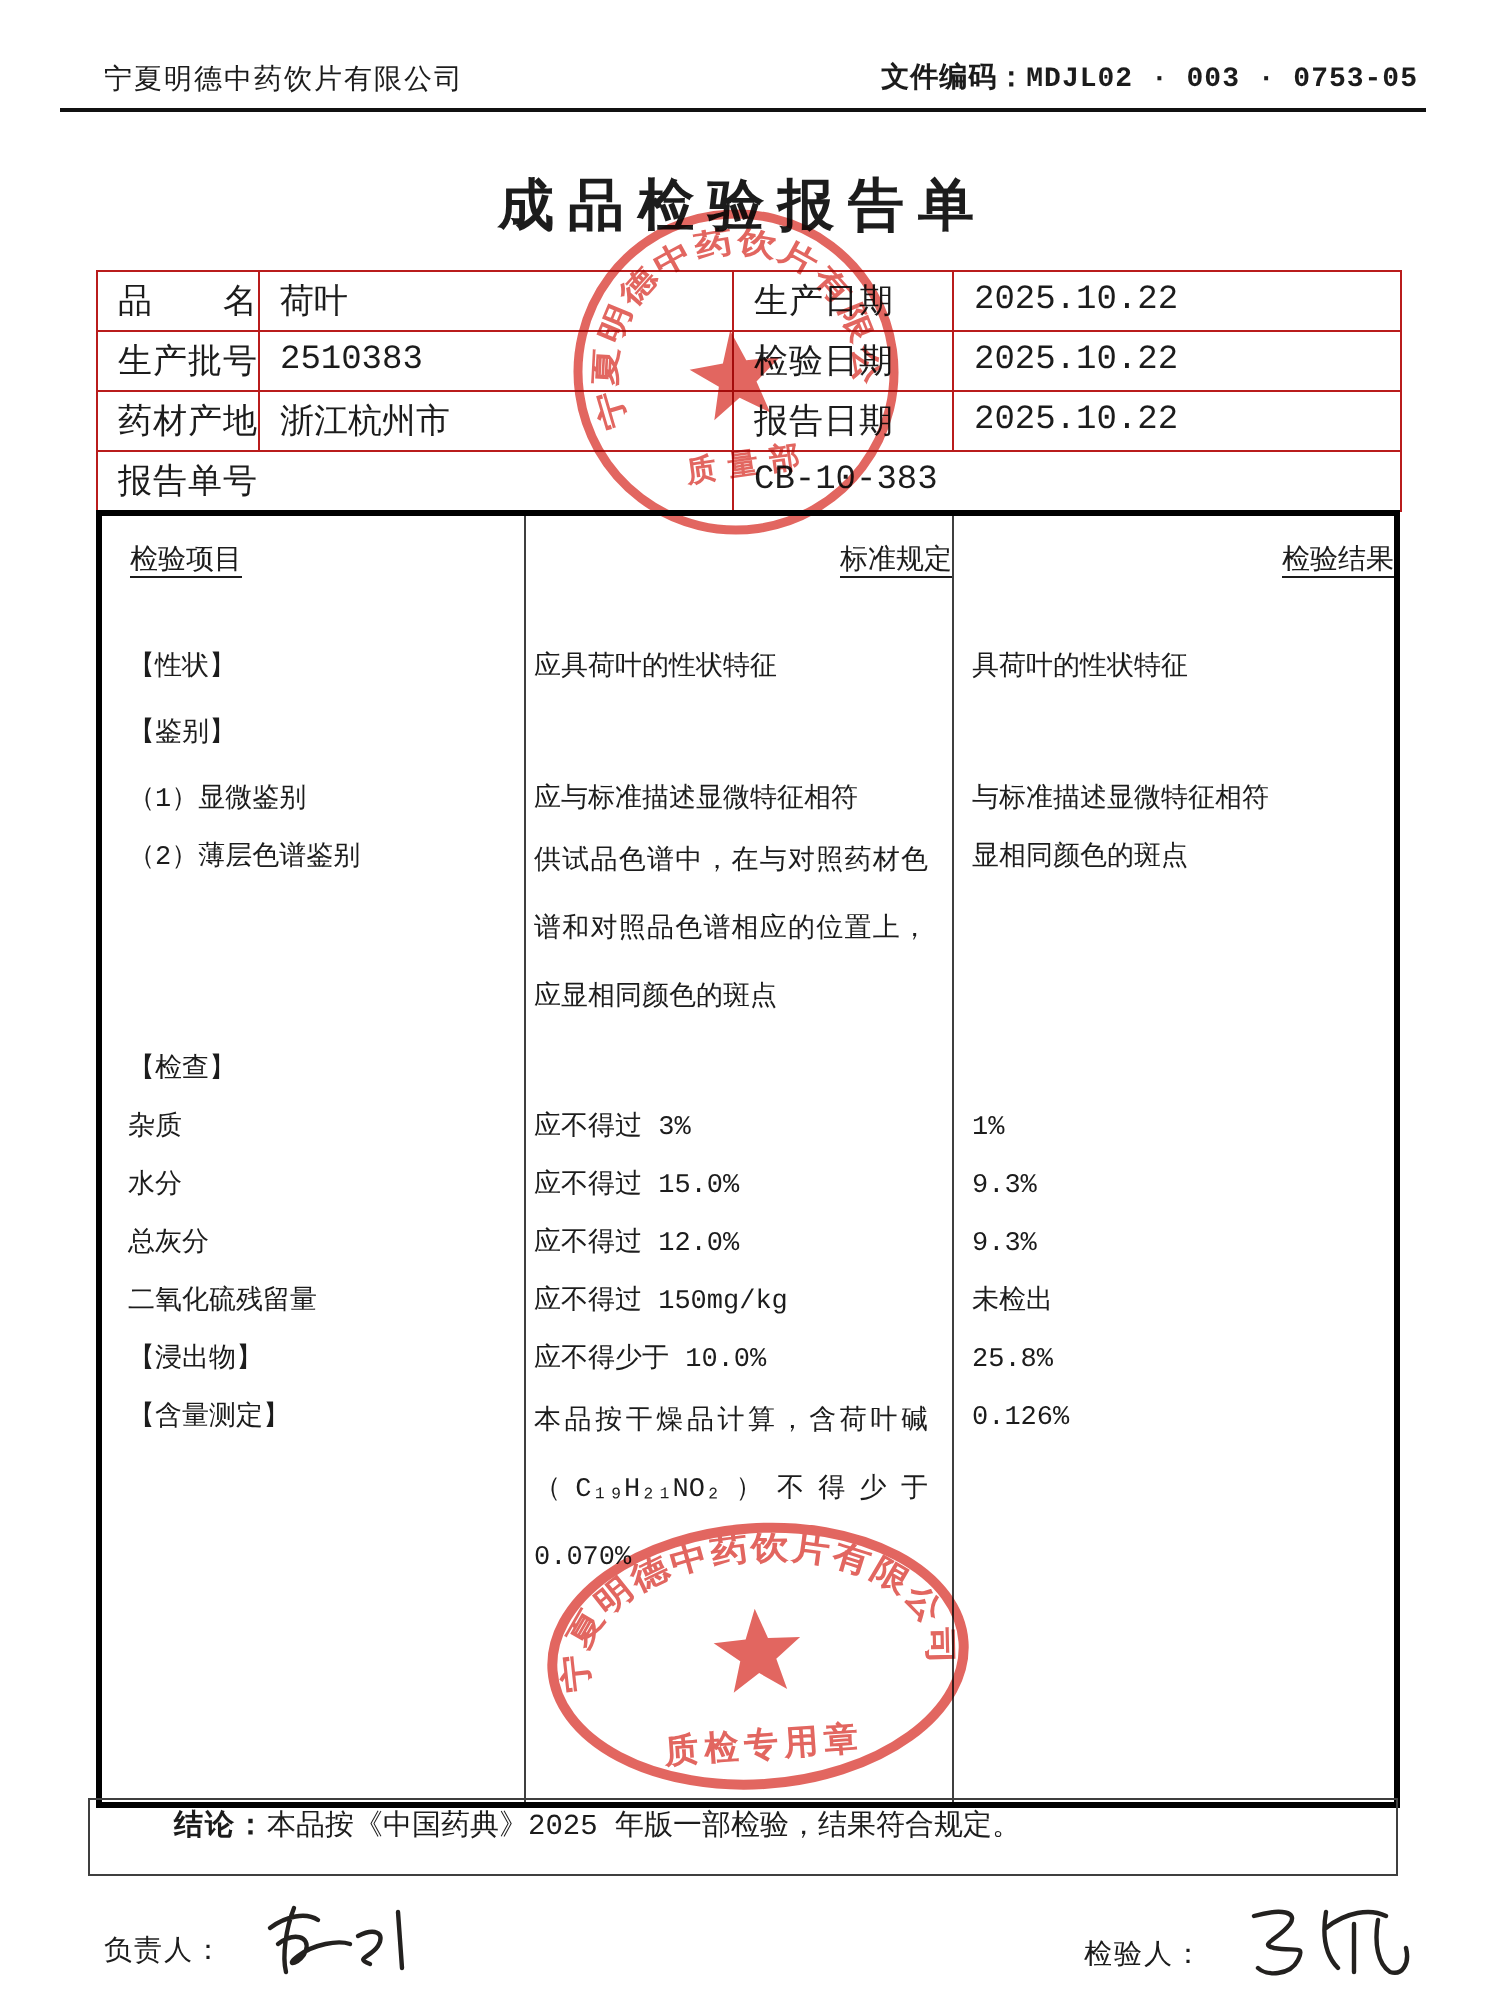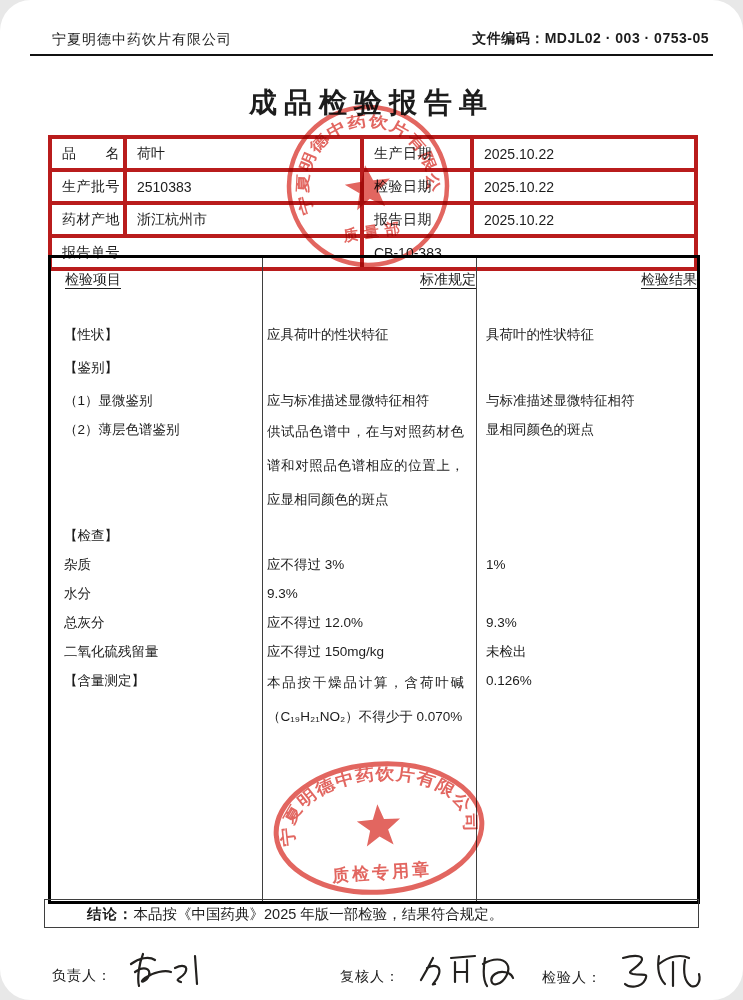--- a/index.html
+++ b/index.html
@@ -1,30 +1,30 @@
 <!DOCTYPE html>
 <html><head>
 <meta charset="utf-8">
 <style>
   html,body{margin:0;padding:0;background:#e8e8e8;}
   .page{
     position:relative;width:743px;height:1000px;background:#ffffff;
-    font-family:Liberation Sans, sans-serif;color:#1c1c1c;
-    overflow:hidden;margin:0 auto;border-radius:31px;
+    font-family:Liberation Mono, monospace;color:#1c1c1c;
+    overflow:hidden;margin:0 auto;
   }
   
   .hdr-company{position:absolute;left:52px;top:31px;font-size:14px;letter-spacing:1px;}
   .hdr-code{position:absolute;right:34px;top:30px;font-size:14px;font-weight:bold;letter-spacing:.5px;}
   .hdr-rule{position:absolute;left:30px;top:54px;width:683px;height:2px;background:#111;}
   
   .title{position:absolute;left:0;top:84px;width:100%;text-align:center;
          font-size:28px;font-weight:bold;letter-spacing:7px;}
   
   table.info{position:absolute;left:48px;top:135px;border-collapse:collapse;table-layout:fixed;}
-  table.info td{border:4px solid #b91c1c;height:29px;font-size:14px;padding:0 0 0 10px;
+  table.info td{border:1px solid #b91c1c;height:29px;font-size:17px;padding:0 0 0 10px;
                 overflow:hidden;white-space:nowrap;}
   table.info td.lbl{letter-spacing:.5px;}
   
   .insp{position:absolute;left:48px;top:255px;width:646px;height:643px;border:3px solid #000000;}
   .insp .vline{position:absolute;top:0;bottom:0;width:1px;background:#3f3f3f;}
   .vline.v1{left:211px;} .vline.v2{left:425px;}
   .insp-head{display:grid;grid-template-columns:211px 214px 221px;padding-top:13px;height:33px;}
   .insp-head span{font-size:14px;text-decoration:underline;text-underline-offset:4px;}
   .insp-head .c1{padding-left:14px;} .insp-head .c2,.insp-head .c3{text-align:right;}
   .irow{display:grid;grid-template-columns:211px 214px 221px;font-size:13.5px;line-height:29px;}
@@ -32,21 +32,21 @@
   .irow>div:nth-child(2){padding-left:5px;padding-right:12px;}
   .irow>div:nth-child(3){padding-left:10px;padding-right:8px;}
   .irow.multi>div:nth-child(2){line-height:34px;text-align:justify;}
   .irow.first{margin-top:16px;}
   .irow.gap{margin-bottom:4px;}
   
   .stamp{position:absolute;mix-blend-mode:multiply;opacity:.85;pointer-events:none;}
   .stamp-top{left:283px;top:101px;transform:rotate(-8deg);}
   .stamp-bottom{left:264px;top:753px;transform:rotate(-4deg);}
   
-  .conclusion{position:absolute;left:44px;top:899px;width:655px;height:29px;border:1px solid #3f3f3f;
+  .conclusion{position:absolute;left:44px;top:899px;width:655px;height:39px;border:1px solid #3f3f3f;
               font-size:14.5px;line-height:29px;padding-left:42px;box-sizing:border-box;}
   .conclusion b{letter-spacing:1px;}
   
   .sigrow{position:absolute;left:0;top:942px;width:743px;height:58px;}
   .sig{position:absolute;font-size:14px;letter-spacing:1px;}
   .sig svg{vertical-align:middle;margin-left:8px;position:relative;top:-6px;}
   .s1{left:52px;top:12px;} .s2{left:340px;top:12px;} .s3{left:542px;top:12px;}
 </style>
 </head>
 <body>
@@ -127,31 +127,37 @@
       <div></div>
       <div></div>
     </div>
     <div class="irow">
       <div>杂质</div>
       <div>应不得过 3%</div>
       <div>1%</div>
     </div>
     <div class="irow">
       <div>水分</div>
+      <div>应不得过 15.0%</div>
       <div>9.3%</div>
     </div>
     <div class="irow">
       <div>总灰分</div>
       <div>应不得过 12.0%</div>
       <div>9.3%</div>
     </div>
     <div class="irow">
       <div>二氧化硫残留量</div>
       <div>应不得过 150mg/kg</div>
       <div>未检出</div>
+    </div>
+    <div class="irow">
+      <div>【浸出物】</div>
+      <div>应不得少于 10.0%</div>
+      <div>25.8%</div>
     </div>
     <div class="irow multi">
       <div>【含量测定】</div>
       <div>本品按干燥品计算，含荷叶碱（C₁₉H₂₁NO₂）不得少于 0.070%</div>
       <div>0.126%</div>
     </div>
   </div>
 
   <svg class="stamp stamp-top" width="170" height="170" viewBox="0 0 170 170">
     <defs>
@@ -181,26 +187,20 @@
     <b>结论：</b><span>本品按《中国药典》2025 年版一部检验，结果符合规定。</span>
   </div>
 
   <div class="sigrow">
     <div class="sig s1">
       <span>负责人：</span>
       <svg width="92" height="44" viewBox="0 0 92 44">
         <path d="M18,6 C14,16 12,30 14,38 M6,16 C14,10 24,8 30,12 M10,24 C18,18 26,20 24,27 C22,34 12,36 20,30 C28,24 40,22 46,24 M50,20 C58,16 64,18 60,25 C56,31 48,31 56,34 M70,8 L72,36" fill="none" stroke="#23211f" stroke-width="2.2" stroke-linecap="round"></path>
       </svg>
     </div>
-    <div class="sig s2">
-      <span>复核人：</span>
-      <svg width="110" height="46" viewBox="0 0 110 46">
-        <path d="M8,32 C14,22 18,14 20,10 M14,20 C22,16 28,18 26,26 C24,34 16,38 22,36 M38,10 L62,8 M42,14 L42,34 M54,12 L54,34 M42,24 L54,24 M72,10 C70,22 70,32 74,38 M70,16 C80,10 90,10 94,16 C98,22 92,34 84,36 C78,38 76,30 82,26 C88,22 98,24 100,30" fill="none" stroke="#23211f" stroke-width="2.2" stroke-linecap="round"></path>
-      </svg>
-    </div>
     <div class="sig s3">
       
       <span>检验人：</span>
       <svg width="96" height="48" viewBox="0 0 96 48">
         <path d="M8,10 C22,6 30,8 26,14 C20,22 10,24 18,26 C28,28 34,24 30,32 C26,40 14,40 10,36 M44,8 C42,20 44,30 50,36 M44,16 C54,8 66,6 74,10 M58,14 L58,38 M70,12 C68,24 70,34 76,38 C82,40 86,34 84,26" fill="none" stroke="#23211f" stroke-width="2.2" stroke-linecap="round"></path>
       </svg>
     </div>
   </div>
 
 </div>

